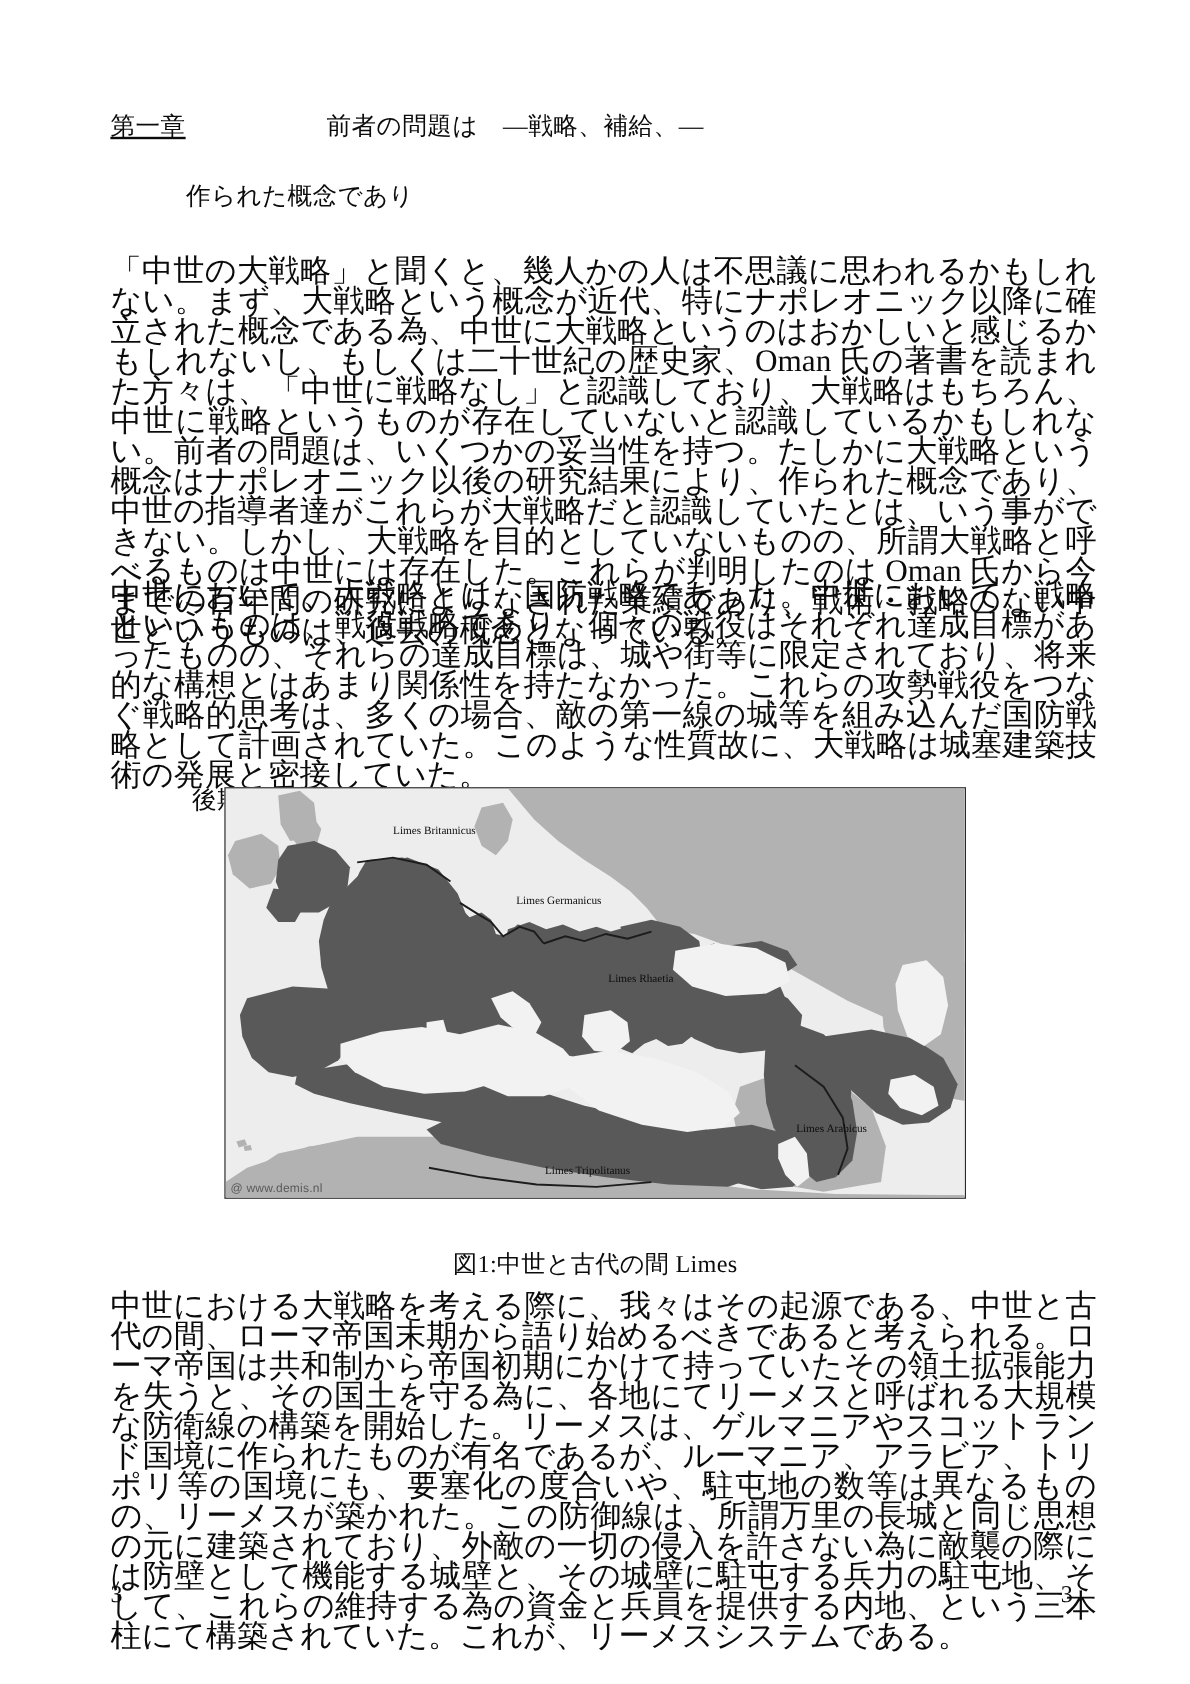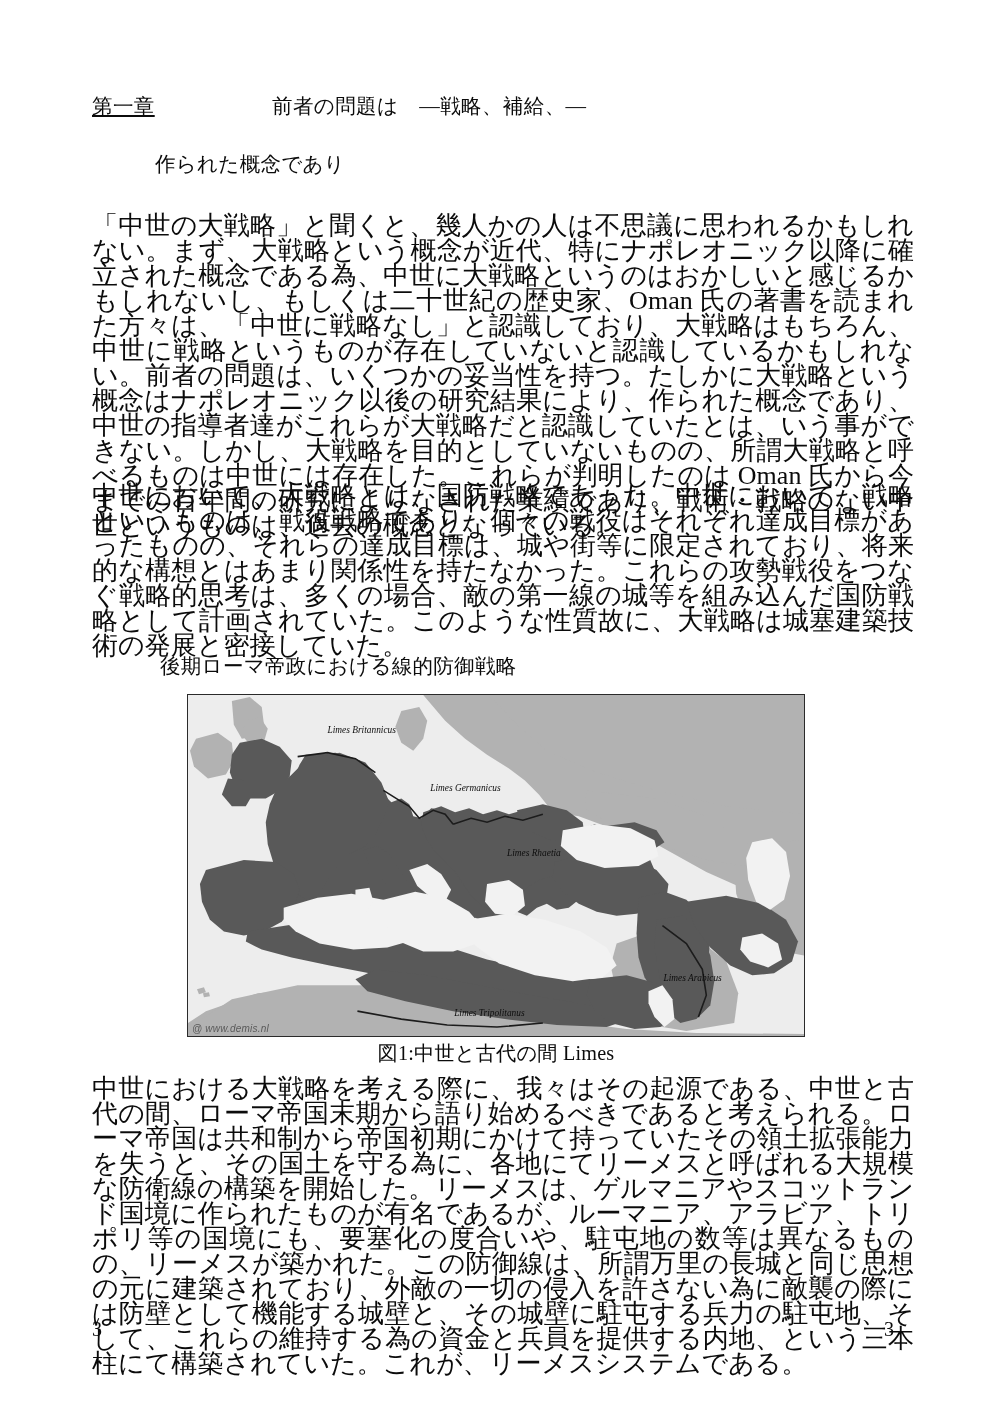--- a/index.html
+++ b/index.html
@@ -62,24 +62,23 @@
     position: absolute;
     left: 160px;
     top: 652px;
     font-size: 20.5px;
     letter-spacing: 0.3px;
     white-space: nowrap;
   }
   .figure-block {
     position: absolute;
     left: 187px;
-    top: 694px;
+    top: 656px;
     width: 618px;
     height: 343px;
-    font-style: italic;
   }
   .map-frame {
     position: relative;
     width: 618px;
     height: 343px;
     border: 1px solid #2a2a2a;
     box-sizing: border-box;
     background: #ededed;
     overflow: hidden;
   }

